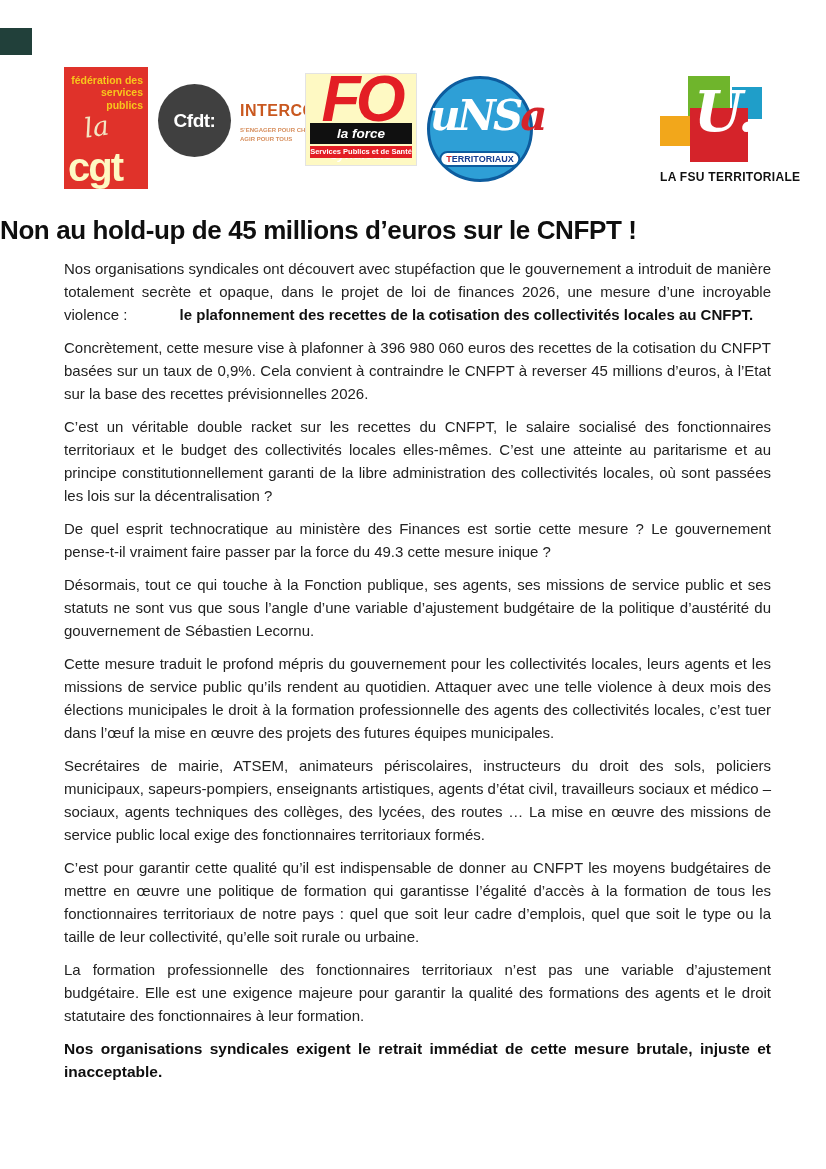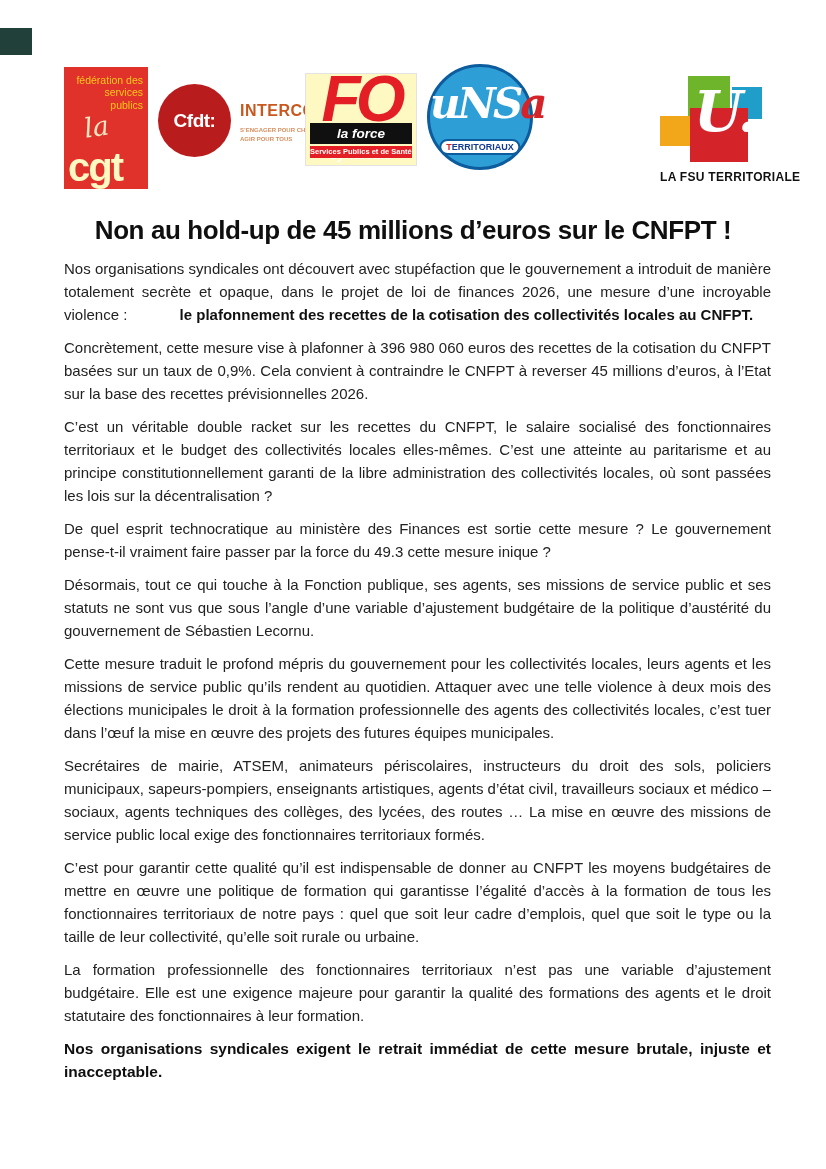--- a/index.html
+++ b/index.html
@@ -14,37 +14,37 @@
   }
   .artifact{position:absolute;left:0;top:28px;width:32px;height:27px;background:#21403a;}
 
   
   .logo{position:absolute;}
 
   
   .cgt{left:64px;top:67px;width:84px;height:122px;background:#e0322a;}
   .cgt-header{
     position:absolute;top:7px;right:5px;width:72px;
-    color:#f7c71c;font-size:10.5px;font-weight:normal;text-align:right;line-height:1.18;
+    color:#f7c71c;font-size:10.5px;font-weight:bold;text-align:right;line-height:1.18;
   }
   .cgt-la{
     position:absolute;left:20px;top:44px;
     font-family:"DejaVu Serif", serif;font-style:italic;
     color:#f3e6c3;font-size:27px;transform:rotate(-8deg);
   }
   .cgt-acronym{
     position:absolute;left:4px;bottom:2px;
     color:#fef9c3;font-size:40px;font-weight:bold;letter-spacing:-2px;line-height:1;
   }
 
   
   .cfdt{left:158px;top:84px;width:170px;height:75px;}
   .cfdt-circle{
     position:absolute;left:0;top:0;width:73px;height:73px;border-radius:50%;
-    background:#b91c1c;color:#fff;font-weight:bold;font-size:19px;
+    background:#404040;color:#fff;font-weight:bold;font-size:19px;
     display:flex;align-items:center;justify-content:center;letter-spacing:-0.5px;
   }
   .cfdt-name{
     position:absolute;left:82px;top:18px;
     color:#c9581f;font-size:16px;font-weight:bold;letter-spacing:0.5px;
   }
   .cfdt-tagline{
     position:absolute;left:82px;top:42px;width:84px;
     color:#d78e5c;font-size:6px;font-weight:bold;line-height:1.5;
   }
@@ -54,25 +54,25 @@
   .fo-acronym{
     position:absolute;top:-8px;left:0;width:100%;text-align:center;
     color:#e31e24;font-size:64px;font-weight:bold;font-style:italic;letter-spacing:-5px;line-height:1.05;
   }
   .fo-band1{
     position:absolute;left:4px;right:4px;bottom:21px;height:21px;background:#101010;
     color:#fff;font-style:italic;font-weight:bold;font-size:13.5px;text-align:center;line-height:21px;
   }
   .fo-band2{
     position:absolute;left:4px;right:4px;bottom:7px;height:12px;background:#e31e24;
-    color:#fff;font-weight:bold;font-size:7.5px;text-align:left;line-height:12px;
+    color:#fff;font-weight:bold;font-size:7.5px;text-align:center;line-height:12px;
   }
 
   
-  .unsa{left:427px;top:64px;width:106px;height:106px;border-radius:50%;
+  .unsa{left:427px;top:76px;width:106px;height:106px;border-radius:50%;
     background:#2e9fd6;border:3px solid #0d5c9e;box-sizing:border-box;}
   .unsa-letters{
     position:absolute;top:16px;left:0;width:100%;text-align:center;
     font-family:"DejaVu Serif", serif;font-style:italic;font-weight:bold;
     font-size:42px;color:#ffffff;letter-spacing:-3px;line-height:1;
   }
   .unsa-letters .red{color:#d5232a;}
   .unsa-banner{
     position:absolute;bottom:12px;left:50%;transform:translateX(-50%);
     background:#ffffff;border:2px solid #0d5c9e;border-radius:9px;
@@ -106,21 +106,21 @@
     font-size:56px;color:#ffffff;line-height:1.2;
   }
   .fsu-caption{
     position:absolute;bottom:0;left:0;width:100%;
     color:#111;font-size:12px;font-weight:bold;letter-spacing:0.3px;white-space:nowrap;
   }
 
   
   .title{
     position:absolute;top:198px;left:0;width:100%;
-    text-align:center;font-size:26px;font-weight:800;color:#0f0f0f;letter-spacing:-0.4px;
+    font-size:26px;font-weight:800;color:#0f0f0f;letter-spacing:-0.4px;
   }
   .body-text{
     position:absolute;top:257px;left:64px;width:707px;
     font-size:15px;line-height:23px;text-align:justify;color:#222;
   }
   .body-text p{margin:0 0 10px 0;}
   .body-text strong{color:#111;padding-left:48px;}
   .closing{font-weight:bold;font-size:15.5px;color:#0f0f0f;}
 </style>
 </head>

